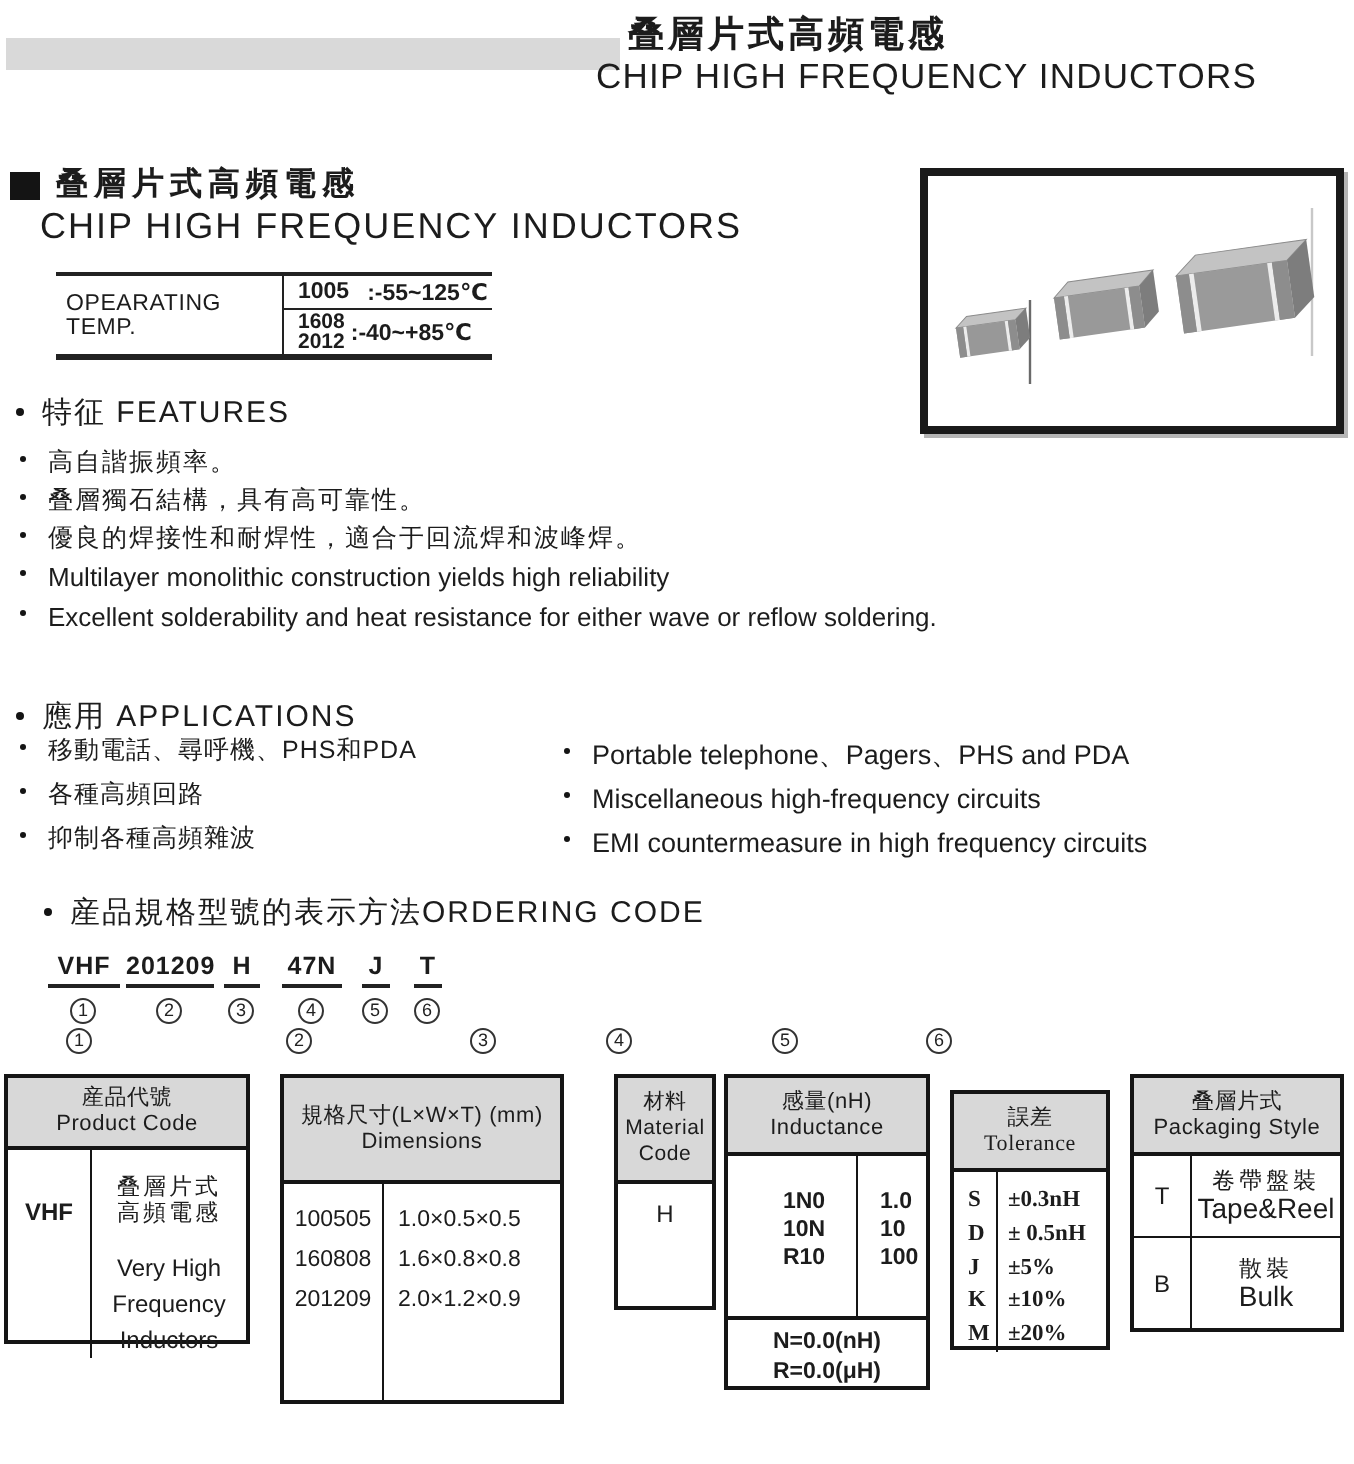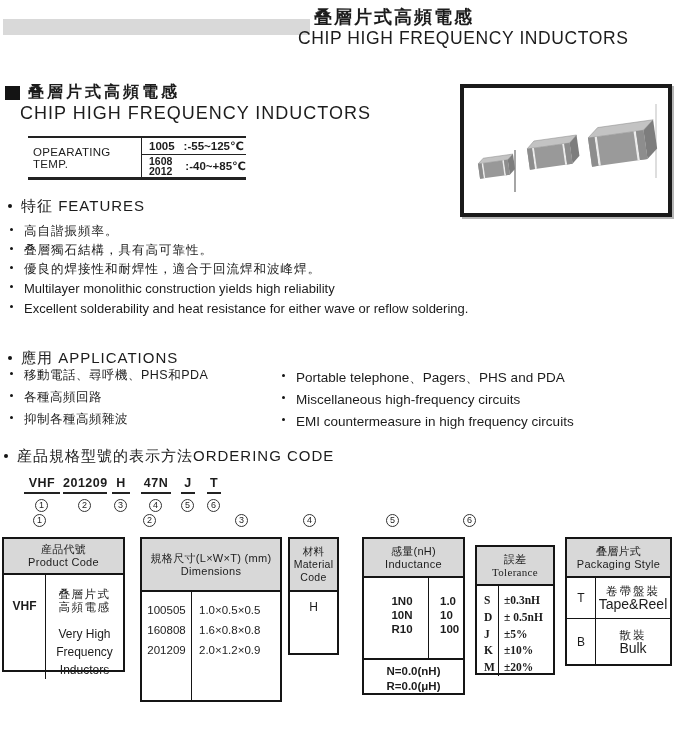--- a/index.html
+++ b/index.html
@@ -18,21 +18,21 @@
   
   .sec-square{left:5px;top:86px;width:15px;height:14px;background:#141414;}
   .sec-cjk{left:28px;top:82px;font-size:16px;font-weight:bold;letter-spacing:3px;white-space:nowrap;}
   .sec-en{left:20px;top:103px;font-size:18px;letter-spacing:1px;white-space:nowrap;}
 
   
   .temp-table{left:28px;top:136px;width:218px;border-top:2px solid #222;border-bottom:3px solid #222;display:flex;}
   .tt-left{width:113px;display:flex;align-items:center;padding-left:5px;font-size:11.5px;letter-spacing:0.3px;box-sizing:border-box;}
   .tt-right{flex:1;border-left:1.5px solid #222;}
   .tt-row1{border-bottom:1.5px solid #222;height:16px;display:flex;align-items:center;gap:9px;padding-left:7px;font-size:11.5px;font-weight:bold;}
-  .tt-row2{height:22px;display:flex;align-items:center;gap:13px;padding-left:7px;font-size:11.5px;font-weight:bold;}
+  .tt-row2{height:22px;display:flex;align-items:center;gap:3px;padding-left:7px;font-size:11.5px;font-weight:bold;}
   .tt-codes{font-size:10.5px;line-height:10px;text-align:left;}
 
   
   .photo-frame{left:460px;top:84px;width:212px;height:133px;border:4px solid #1a1a1a;box-sizing:border-box;background:#fff;box-shadow:2px 2px 0 #b5b5b5;}
 
   
   .h1row{display:flex;align-items:center;font-size:15px;letter-spacing:1px;white-space:nowrap;}
   .hdot{width:4px;height:4px;border-radius:50%;background:#141414;margin:0 9px 2px 2px;flex:none;}
   .li{display:flex;align-items:flex-start;}
   .ldot{width:3px;height:3px;border-radius:50%;background:#141414;margin:3px 11px 0 4px;flex:none;}
@@ -41,21 +41,21 @@
   .li.cjk{font-size:12.5px;letter-spacing:1px;line-height:13px;margin-bottom:6px;}
   .li.en{font-size:13px;line-height:13px;margin-bottom:7px;}
   .li.first-en{margin-top:4px;}
   .apps-head{left:6px;top:349px;}
   .apps-left{left:6px;top:369px;width:265px;}
   .apps-right{left:278px;top:371px;width:395px;}
   .apps-left .li{font-size:12.5px;letter-spacing:0.5px;line-height:13px;margin-bottom:9px;}
   .apps-right .li{font-size:13.5px;line-height:14px;margin-bottom:8px;}
 
   
-  .order-head{left:2px;top:447px;}
+  .order-head{left:20px;top:447px;}
   .code-part{position:absolute;top:476px;text-align:center;font-size:12.5px;font-weight:bold;letter-spacing:0.5px;border-bottom:2px solid #222;padding-bottom:2px;}
   .circ{position:absolute;width:13px;height:13px;border:1px solid #333;border-radius:50%;box-sizing:border-box;font-size:9px;line-height:11px;text-align:center;color:#222;}
 
   
   .dt{position:absolute;box-sizing:border-box;border:2.5px solid #151515;background:#fff;display:flex;flex-direction:column;}
   .dt .hd{background:#d8d8d8;border-bottom:2px solid #151515;text-align:center;font-size:11px;line-height:13px;display:flex;flex-direction:column;justify-content:center;flex:none;letter-spacing:0.3px;}
   .dt .bd{flex:1;display:flex;}
   .colL{flex:none;text-align:center;box-sizing:border-box;}
   .colR{flex:1;border-left:1.5px solid #151515;box-sizing:border-box;}
 
@@ -64,21 +64,21 @@
   #t-product .colL{width:41px;padding-top:24px;font-size:12px;font-weight:bold;}
   #t-product .colR{padding-top:13px;text-align:center;}
   #t-product .pc-cjk{font-size:11.5px;line-height:13px;letter-spacing:1.5px;}
   #t-product .pc-en{margin-top:11px;font-size:12px;line-height:18px;}
 
   #t-dim{left:140px;top:537px;width:142px;height:165px;}
   #t-dim .hd{height:51px;}
   #t-dim .colL{width:49px;padding-top:8px;font-size:11.5px;line-height:20px;}
   #t-dim .colR{padding:8px 0 0 7px;font-size:11.5px;line-height:20px;}
 
-  #t-mat{left:288px;top:537px;width:51px;height:118px;}
+  #t-mat{left:307px;top:537px;width:51px;height:118px;}
   #t-mat .hd{height:51px;font-size:10.5px;}
   #t-mat .bd{display:block;text-align:center;padding-top:8px;font-size:12px;}
 
   #t-ind{left:362px;top:537px;width:103px;height:158px;}
   #t-ind .hd{height:37px;}
   #t-ind .main{display:flex;height:80px;flex:none;padding-left:12px;}
   #t-ind .colL{width:52px;padding-top:16px;font-size:11.5px;line-height:14px;font-weight:bold;}
   #t-ind .colR{padding:16px 0 0 11px;font-size:11.5px;line-height:14px;font-weight:bold;}
   #t-ind .foot{border-top:2px solid #151515;flex:1;text-align:center;font-size:11.5px;font-weight:bold;line-height:15px;padding-top:4px;}
 

